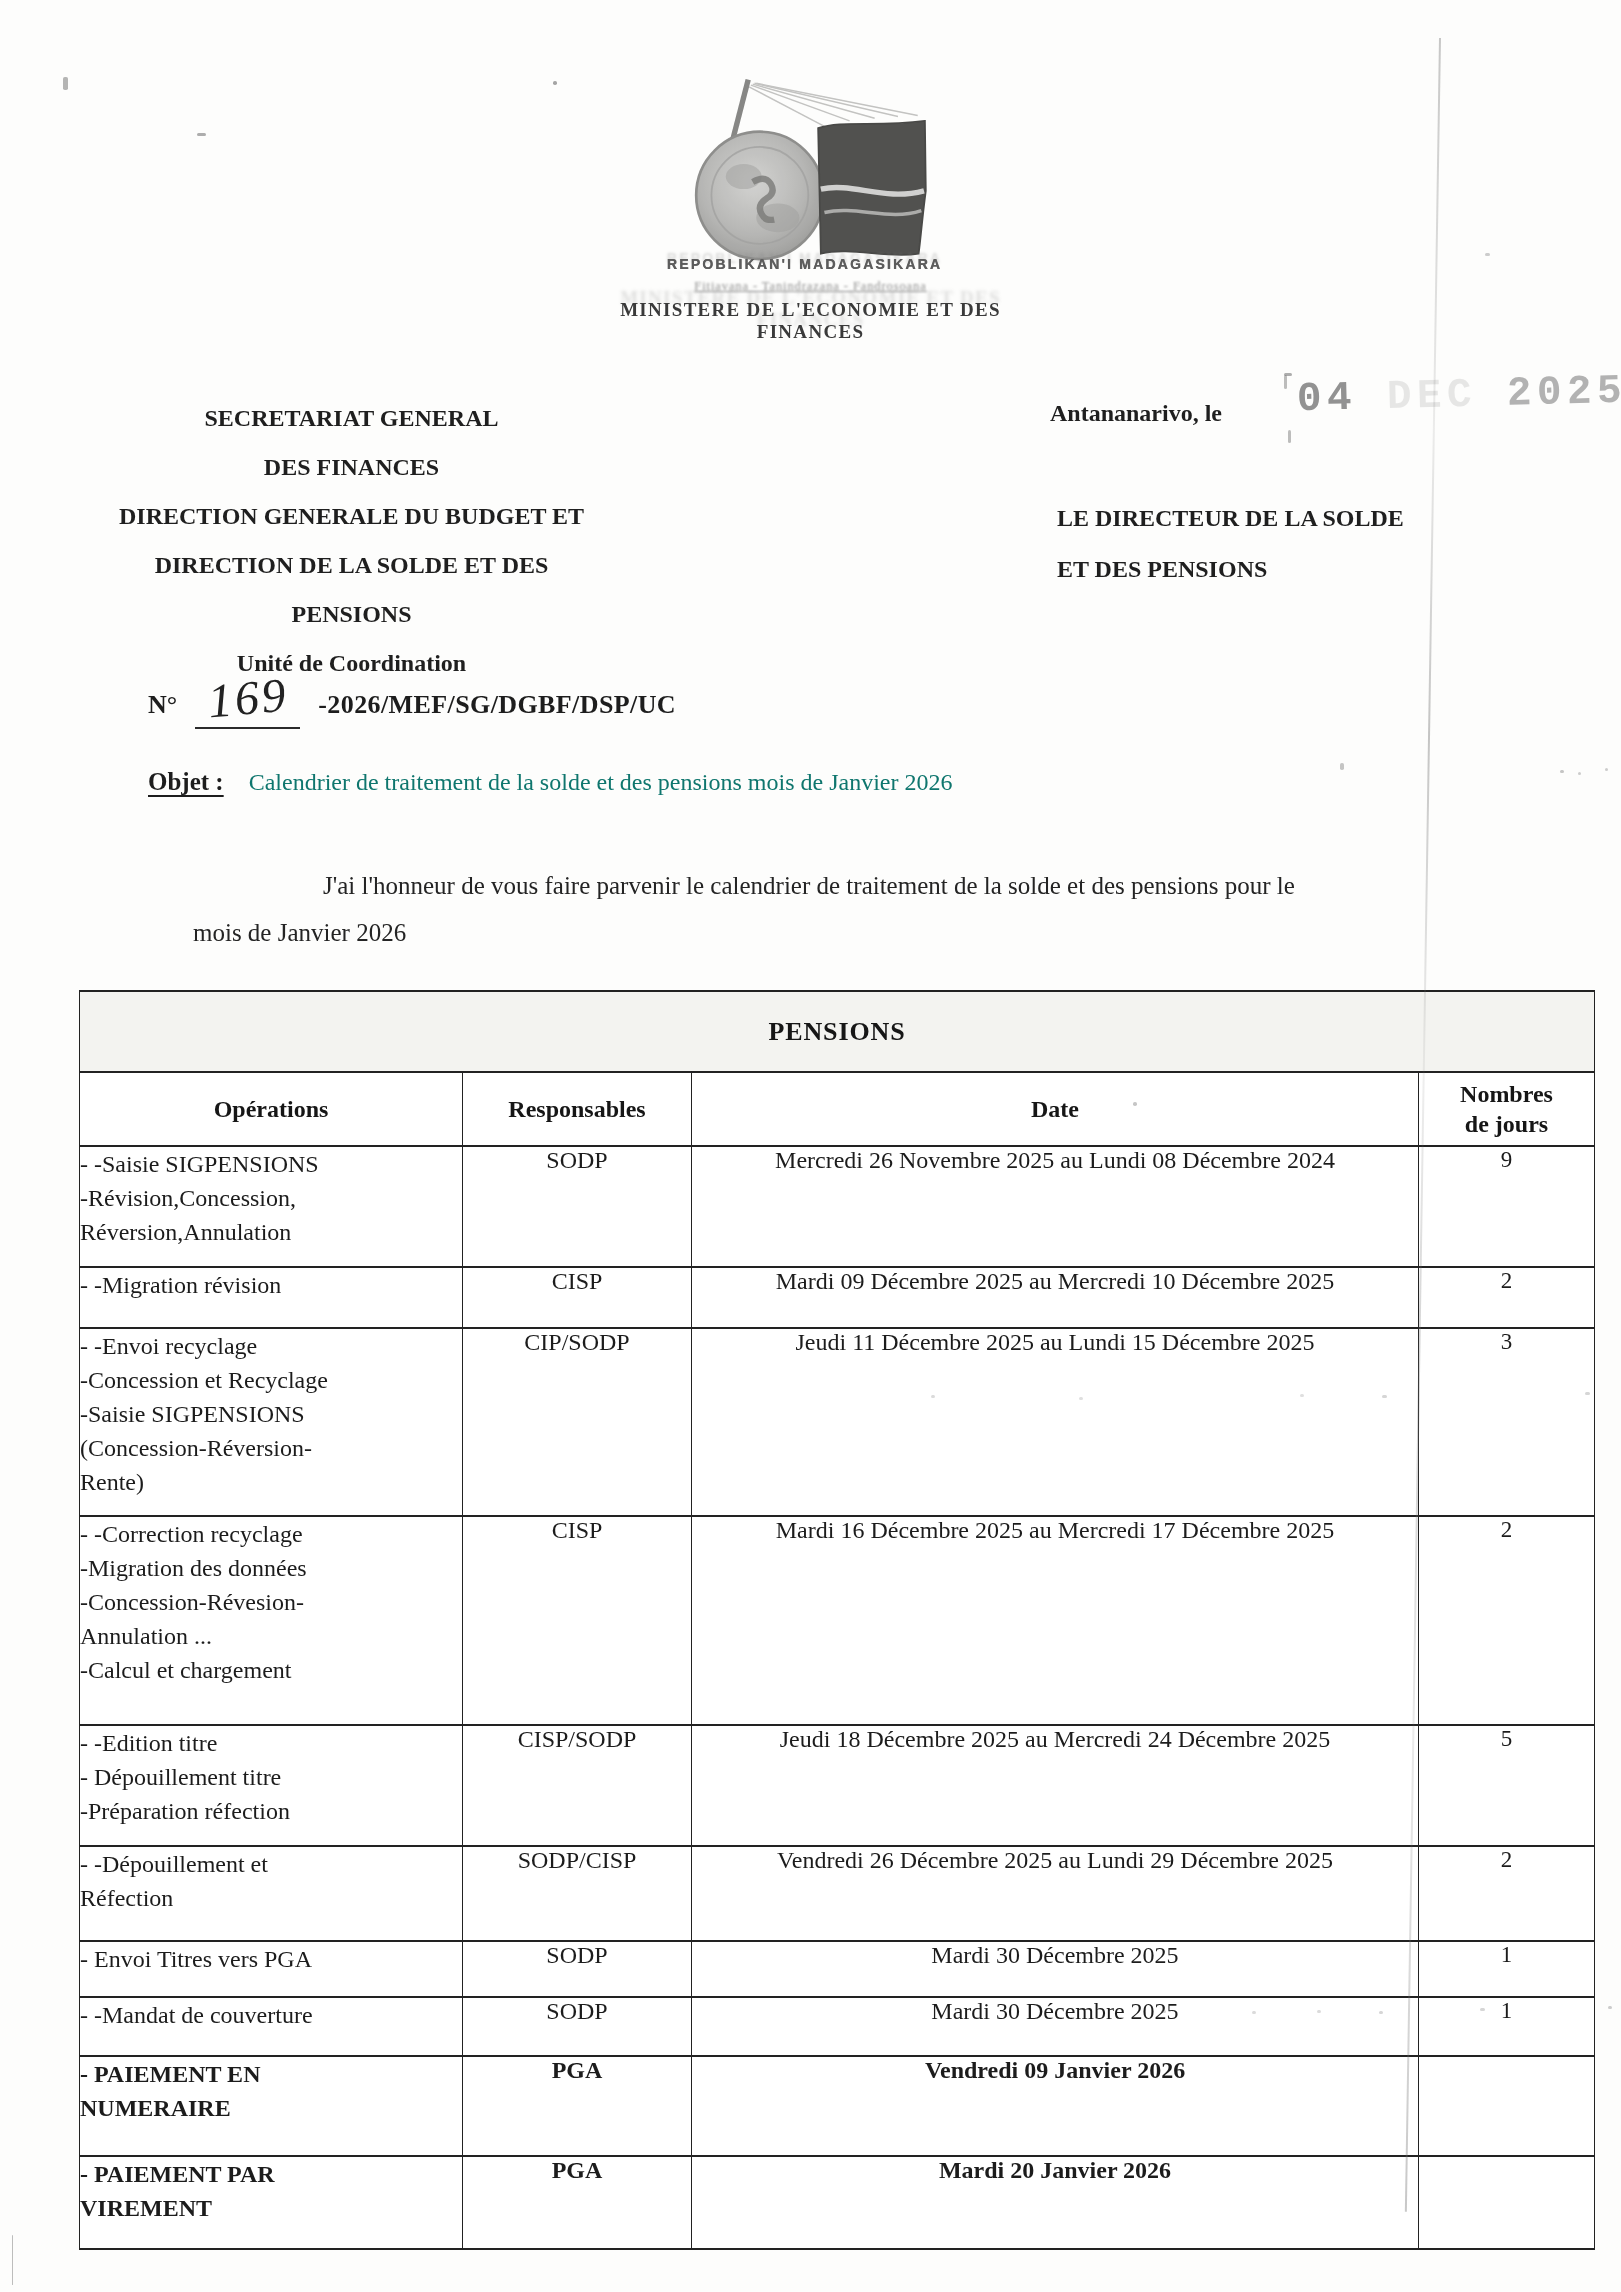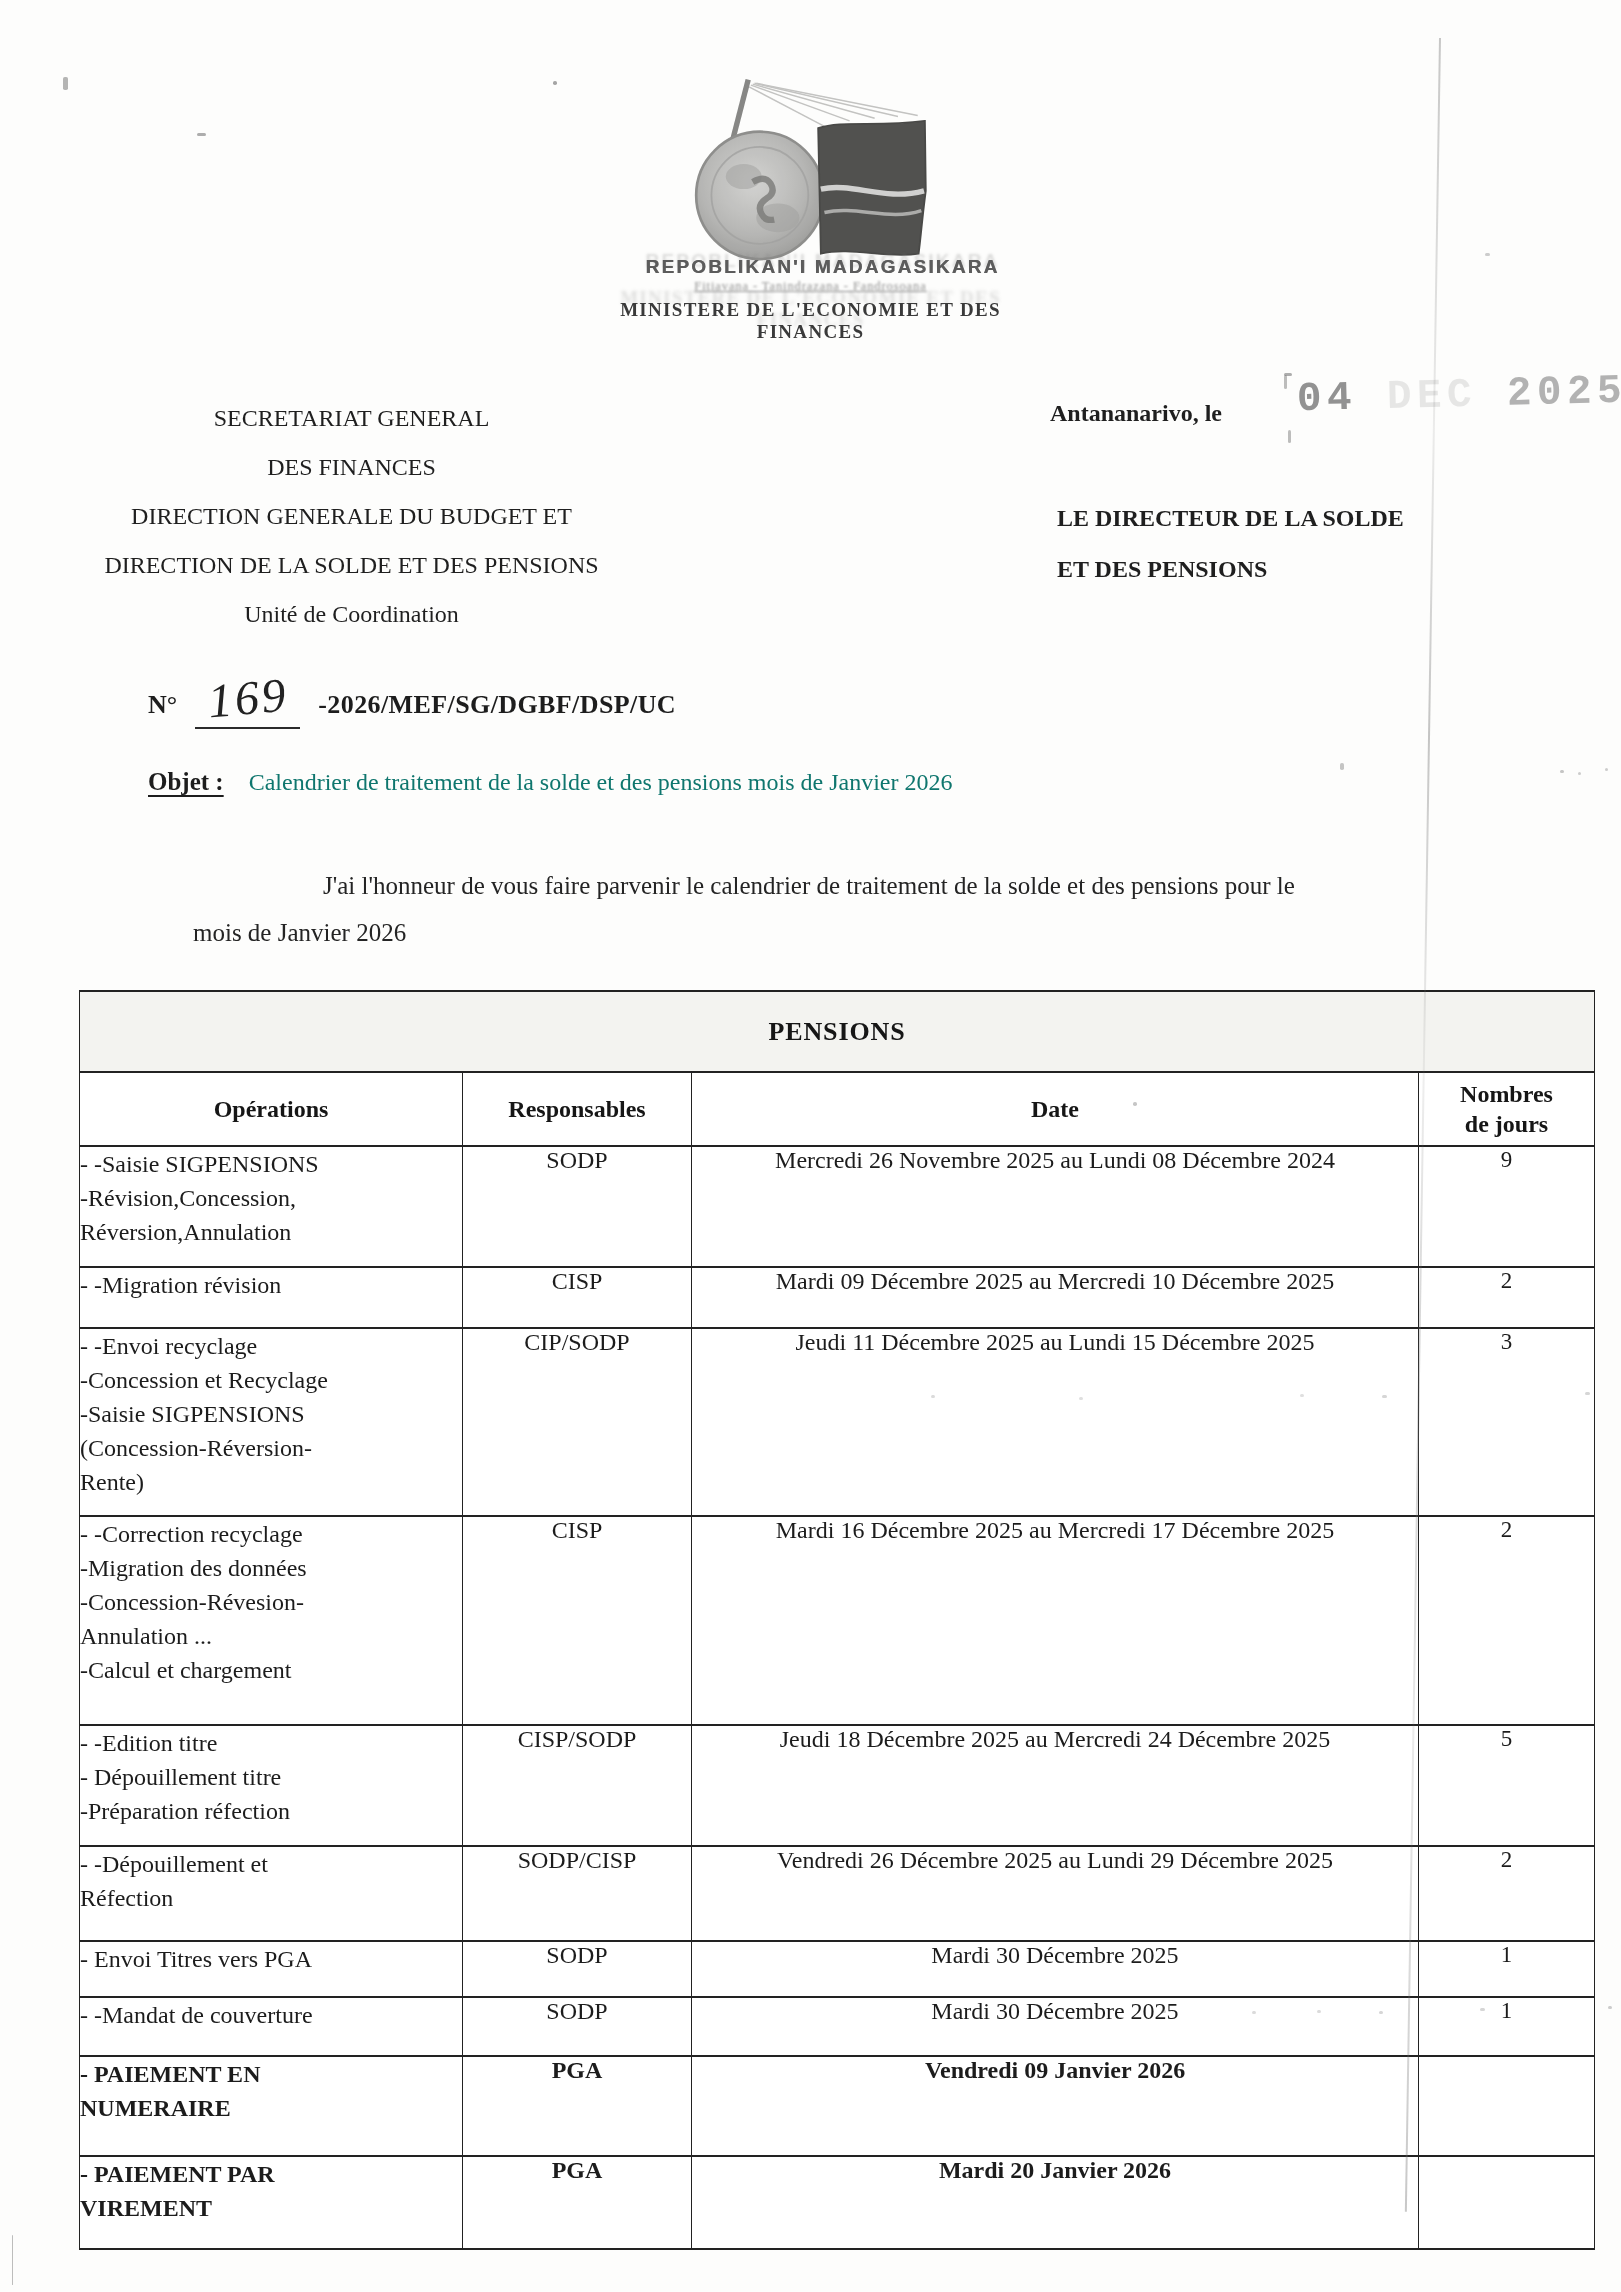--- a/index.html
+++ b/index.html
@@ -3,40 +3,40 @@
 <meta charset="utf-8">
 <style>
   html,body{margin:0;padding:0;background:#e8e8e6;}
   .page{
     position:relative;width:1621px;height:2293px;background:#fdfdfc;
     font-family:"Liberation Serif",serif;color:#1d1d1d;overflow:hidden;
   }
   
   .emblem{position:absolute;left:663px;top:76px;width:287px;height:193px;opacity:.92;}
   .country{
-    position:absolute;left:639px;top:256px;width:367px;text-align:center;
-    font-family:"Liberation Sans",sans-serif;font-weight:700;font-size:19px;
+    position:absolute;left:621px;top:256px;width:367px;text-align:center;
+    font-family:"Liberation Sans",sans-serif;font-weight:700;font-size:14px;
     letter-spacing:2.2px;color:#5c5c5c;
     text-shadow:0 -6.3px 2.7px rgba(130,130,130,.28), 0.4px 0 0 #6a6a6a;
   }
   .motto{
     position:absolute;left:627px;top:279px;width:367px;text-align:center;
     font-size:12.5px;color:#8f8f8f;letter-spacing:0.9px;
     filter:blur(1.1px);text-decoration:underline;
   }
   .ministry{
     position:absolute;left:573px;top:299px;width:475px;text-align:center;
     font-weight:700;font-size:19px;letter-spacing:1.3px;color:#3a3a3a;
     filter:blur(0.4px);
     text-shadow:0 -11.6px 3.6px rgba(110,110,110,.22);
   }
   
   .sender{
     position:absolute;left:94px;top:394px;width:515px;text-align:center;
-    font-weight:400;font-size:24px;line-height:49px;color:#1f1f1f;
+    font-weight:700;font-size:24px;line-height:49px;color:#1f1f1f;
   }
   .place-line{
     position:absolute;left:1050px;top:400px;font-weight:700;font-size:24px;color:#1f1f1f;
   }
   .stamp{
     position:absolute;left:1297px;top:372px;
     font-family:"Liberation Mono",monospace;font-weight:700;font-size:41px;
     letter-spacing:5.4px;color:#6a6a6a;transform:rotate(-1.5deg);white-space:nowrap;
   }
   .stamp .s-day{opacity:.72;}

